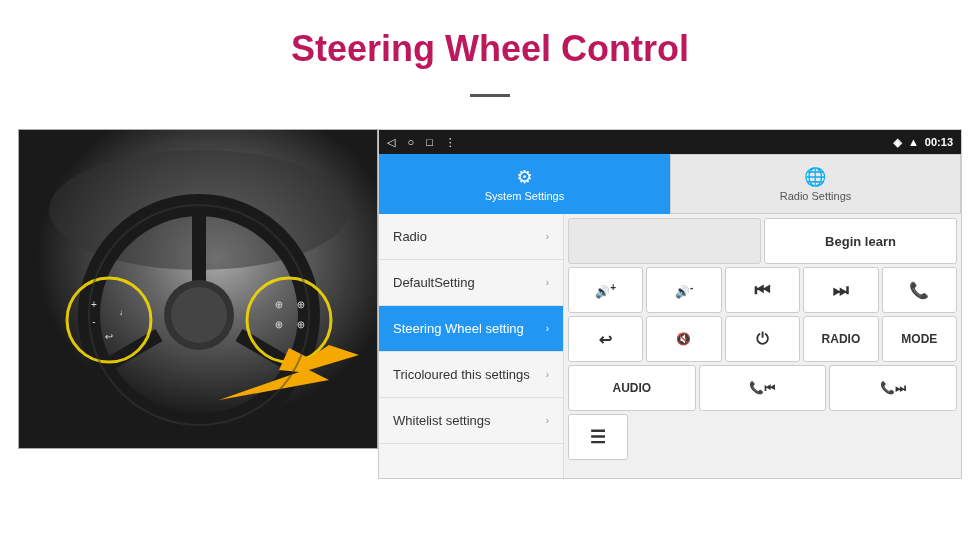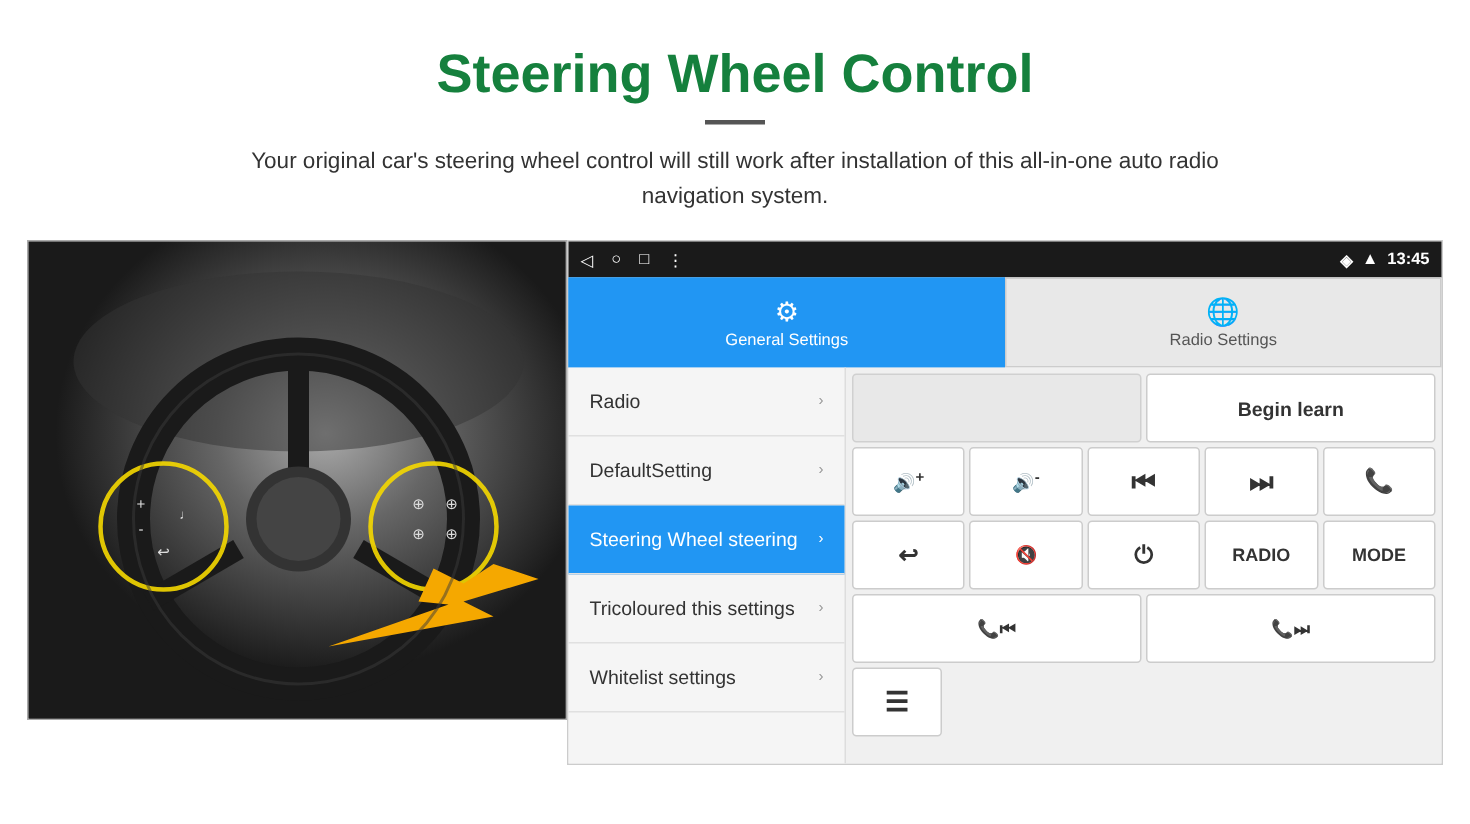--- a/index.html
+++ b/index.html
@@ -12,22 +12,22 @@
     }
 
     .header-section {
       text-align: center;
       padding: 28px 60px 18px;
     }
 
     .main-title {
       font-size: 36px;
       font-weight: 900;
-      color: #15803d;
-      margin-bottom: 10px;
+      color: #be185d;
+      margin-bottom: 24px;
     }
 
     .title-divider {
       width: 40px;
       height: 3px;
       background: #555;
       margin: 8px auto 14px;
     }
 
     .subtitle {
@@ -215,21 +215,20 @@
     .row1 {
       height: 46px;
     }
   </style>
 </head>
 <body>
 
 <div class="header-section">
   <h1 class="main-title">Steering Wheel Control</h1>
   <div class="title-divider"></div>
-  <p class="subtitle">Your original car's steering wheel control will still work after installation of this all-in-one auto radio navigation system.</p>
 </div>
 
 <div class="content-area">
 
   <div class="steering-image">
     <div class="sw-bg">
 
       <svg width="360" height="320" style="position:absolute;top:0;left:0;">
 
         <defs>
@@ -282,48 +281,48 @@
     <div class="status-bar">
       <div class="status-left">
         <span>◁</span>
         <span>○</span>
         <span>□</span>
         <span>⋮</span>
       </div>
       <div class="status-right">
         <span>◈</span>
         <span>▲</span>
-        <span>13:45</span>
+        <span>00:13</span>
       </div>
     </div>
 
     <div class="nav-tabs">
       <div class="nav-tab active">
         <span class="tab-icon">⚙</span>
-        <span>General Settings</span>
+        <span>System Settings</span>
       </div>
       <div class="nav-tab">
         <span class="tab-icon">🌐</span>
         <span>Radio Settings</span>
       </div>
     </div>
 
     <div class="panel-body">
 
       <div class="menu-list">
         <div class="menu-item">
           <span>Radio</span>
           <span class="chevron">›</span>
         </div>
         <div class="menu-item">
           <span>DefaultSetting</span>
           <span class="chevron">›</span>
         </div>
         <div class="menu-item active">
-          <span>Steering Wheel steering</span>
+          <span>Steering Wheel setting</span>
           <span class="chevron">›</span>
         </div>
         <div class="menu-item">
           <span>Tricoloured this settings</span>
           <span class="chevron">›</span>
         </div>
         <div class="menu-item">
           <span>Whitelist settings</span>
           <span class="chevron">›</span>
         </div>
@@ -367,20 +366,23 @@
           <div class="ctrl-btn">
             <span>RADIO</span>
           </div>
           <div class="ctrl-btn">
             <span>MODE</span>
           </div>
         </div>
 
         <div class="controls-row">
           <div class="ctrl-btn">
+            <span>AUDIO</span>
+          </div>
+          <div class="ctrl-btn">
             <span>📞⏮</span>
           </div>
           <div class="ctrl-btn">
             <span>📞⏭</span>
           </div>
         </div>
 
         <div class="controls-row">
           <div class="ctrl-btn" style="max-width:60px;">
             <span style="font-size:18px;">☰</span>

